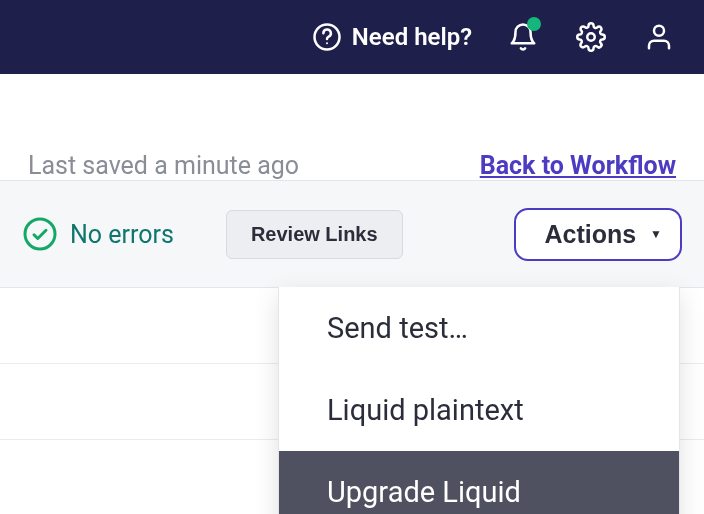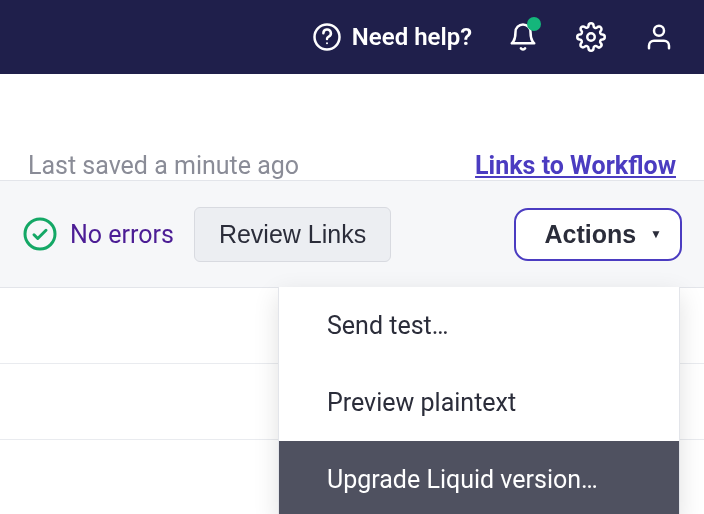--- a/index.html
+++ b/index.html
@@ -70,31 +70,32 @@
     gap: 20px;
     position: relative;
   }
   .errors-group {
     display: flex;
     align-items: center;
     gap: 12px;
   }
   .errors-text {
     font-size: 25px;
-    color: #4c1d95;
+    color: #0f766e;
   }
   .review-btn {
     background: #eceef2;
     border: 1px solid #d8dae0;
     border-radius: 6px;
     padding: 12px 24px;
-    font-size: 25px;
-    font-weight: 400;
-    color: #2b2d3a;
-    cursor: pointer;
+    font-size: 20px;
+    font-weight: 700;
+    color: #2b2d3a;
+    cursor: pointer;
+    margin-left: 32px;
   }
   .actions-btn {
     background: #ffffff;
     border: 2px solid #4b3cc1;
     border-radius: 14px;
     padding: 10px 18px 10px 28px;
     font-size: 25px;
     font-weight: 700;
     color: #2b2d3a;
     cursor: pointer;
@@ -113,21 +114,21 @@
     right: 24px;
     width: 402px;
     background: #ffffff;
     border: 1px solid #e3e5ea;
     border-top: none;
     box-shadow: 0 8px 24px rgba(0,0,0,0.12);
     z-index: 10;
   }
   .dropdown-item {
     padding: 24px 48px;
-    font-size: 25px;
+    font-size: 29px;
     color: #2b2d3a;
     cursor: pointer;
   }
   .dropdown-item.highlight {
     background: #4f5160;
     color: #ffffff;
   }
   .rows {
     display: flex;
     flex-direction: column;
@@ -169,40 +170,40 @@
   <div class="icon-btn">
     <svg width="30" height="30" viewBox="0 0 24 24" fill="none" stroke="#ffffff" stroke-width="2" stroke-linecap="round" stroke-linejoin="round">
       <path d="M20 21v-2a4 4 0 0 0-4-4H8a4 4 0 0 0-4 4v2"></path>
       <circle cx="12" cy="7" r="4"></circle>
     </svg>
   </div>
 </div>
 
 <div class="subbar">
   <span class="last-saved">Last saved a minute ago</span>
-  <a class="back-link">Links to Workflow</a>
+  <a class="back-link">Back to Workflow</a>
 </div>
 
 <div class="toolbar">
   <div class="errors-group">
     <svg width="36" height="36" viewBox="0 0 24 24" fill="none" stroke="#14a866" stroke-width="2" stroke-linecap="round" stroke-linejoin="round">
       <circle cx="12" cy="12" r="10"></circle>
       <path d="M8 12.5l2.5 2.5L16 9.5"></path>
     </svg>
     <span class="errors-text">No errors</span>
   </div>
   <button class="review-btn">Review Links</button>
   <button class="actions-btn">
     <span>Actions</span>
     <span class="caret">▼</span>
   </button>
 
   <div class="dropdown">
     <div class="dropdown-item">Send test…</div>
-    <div class="dropdown-item">Preview plaintext</div>
+    <div class="dropdown-item">Liquid plaintext</div>
     <div class="dropdown-item highlight">Upgrade Liquid version…</div>
   </div>
 </div>
 
 <div class="rows">
   <div class="row"></div>
   <div class="row"></div>
   <div class="row"></div>
 </div>
 

